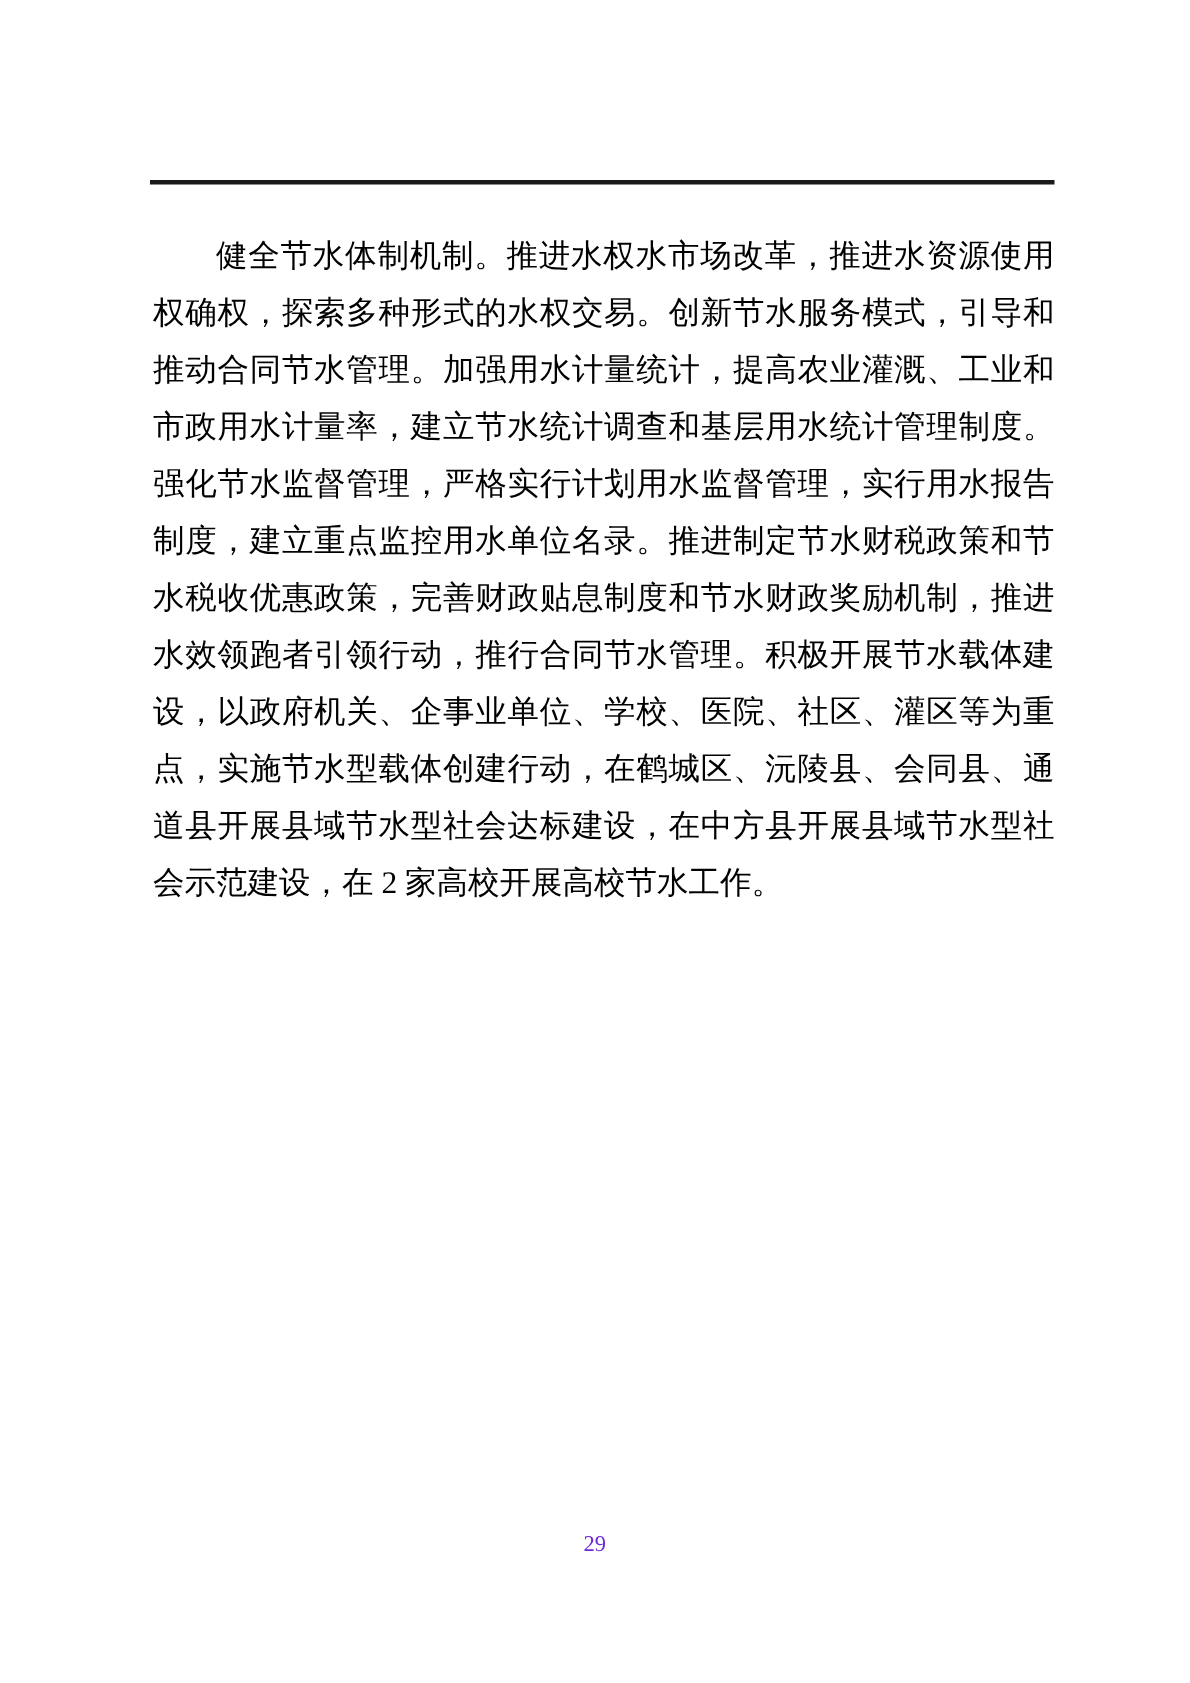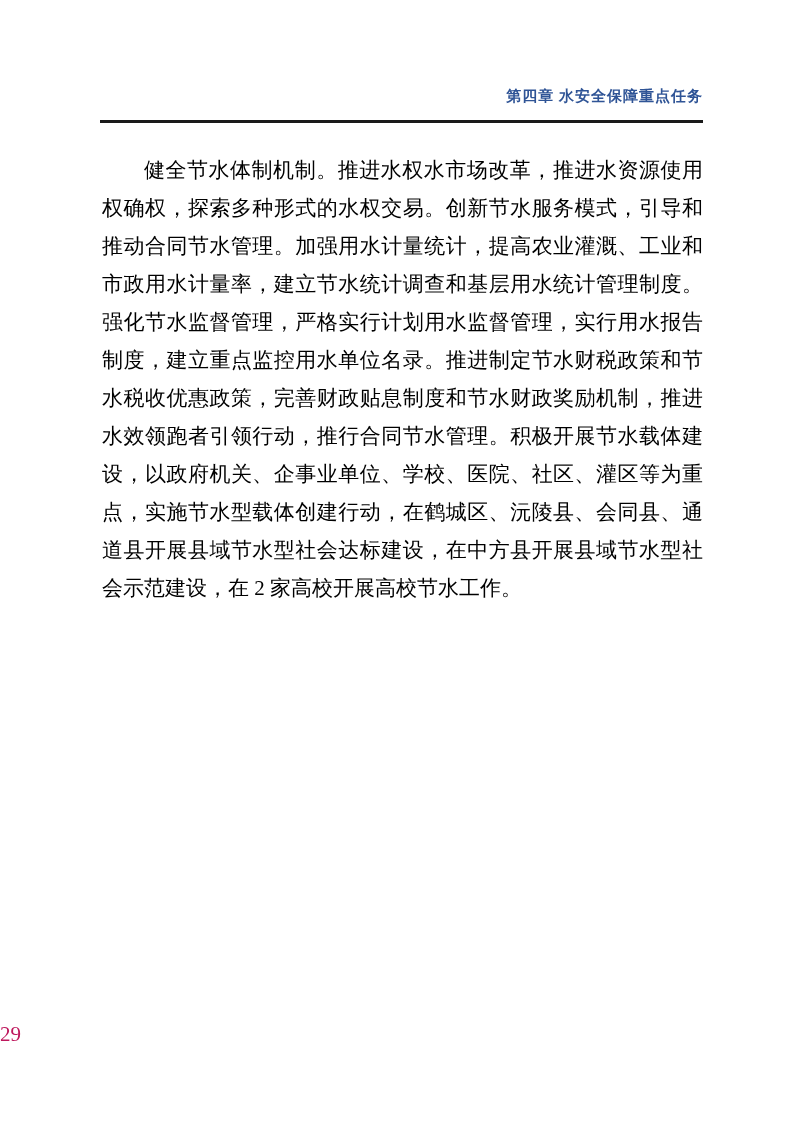--- a/index.html
+++ b/index.html
@@ -46,32 +46,31 @@
   }
   .content p { margin: 0; }
   .content p.indent { text-indent: 2em; }
   .content p.continues { text-align-last: justify; }
   .lead { font-weight: normal; }
   .footer {
     position: absolute;
     top: 1022px;
     left: 0;
     width: 100%;
-    text-align: left;
-    font-size: 21px;
-    color: #be185d;
+    text-align: center;
+    font-size: 15px;
+    color: #6d28d9;
     font-family: "Liberation Serif", serif;
   }
 </style>
 </head>
 <body>
 
 <div class="page">
 
-  <div class="doc-header" style="color: rgb(47, 84, 150);">第四章  水安全保障重点任务</div>
 
   <div class="header-rule" style="background: rgb(26, 26, 26);"></div>
 
   <div class="content" style="color: rgb(0, 0, 0);">
     <p class="indent"><span class="lead">健全节水体制机制。</span><span>推进水权水市场改革，推进水资源使用权确权，探索多种形式的水权交易。创新节水服务模式，引导和推动合同节水管理。加强用水计量统计，提高农业灌溉、工业和市政用水计量率，建立节水统计调查和基层用水统计管理制度。强化节水监督管理，严格实行计划用水监督管理，实行用水报告制度，建立重点监控用水单位名录。推进制定节水财税政策和节水税收优惠政策，完善财政贴息制度和节水财政奖励机制，推进水效领跑者引领行动，推行合同节水管理。积极开展节水载体建设，以政府机关、企事业单位、学校、医院、社区、灌区等为重点，实施节水型载体创建行动，在鹤城区、沅陵县、会同县、通道县开展县域节水型社会达标建设，在中方县开展县域节水型社会示范建设，在 2 家高校开展高校节水工作。</span></p>
   </div>
 
   <div class="footer">29</div>
 
 </div>

